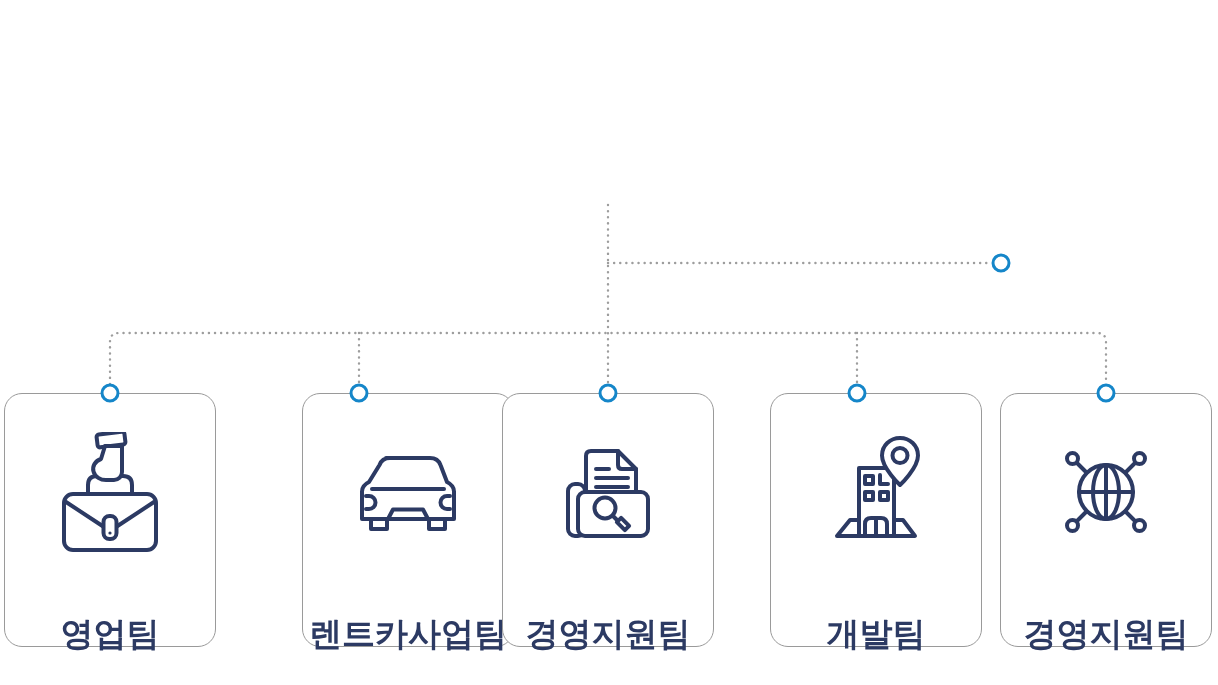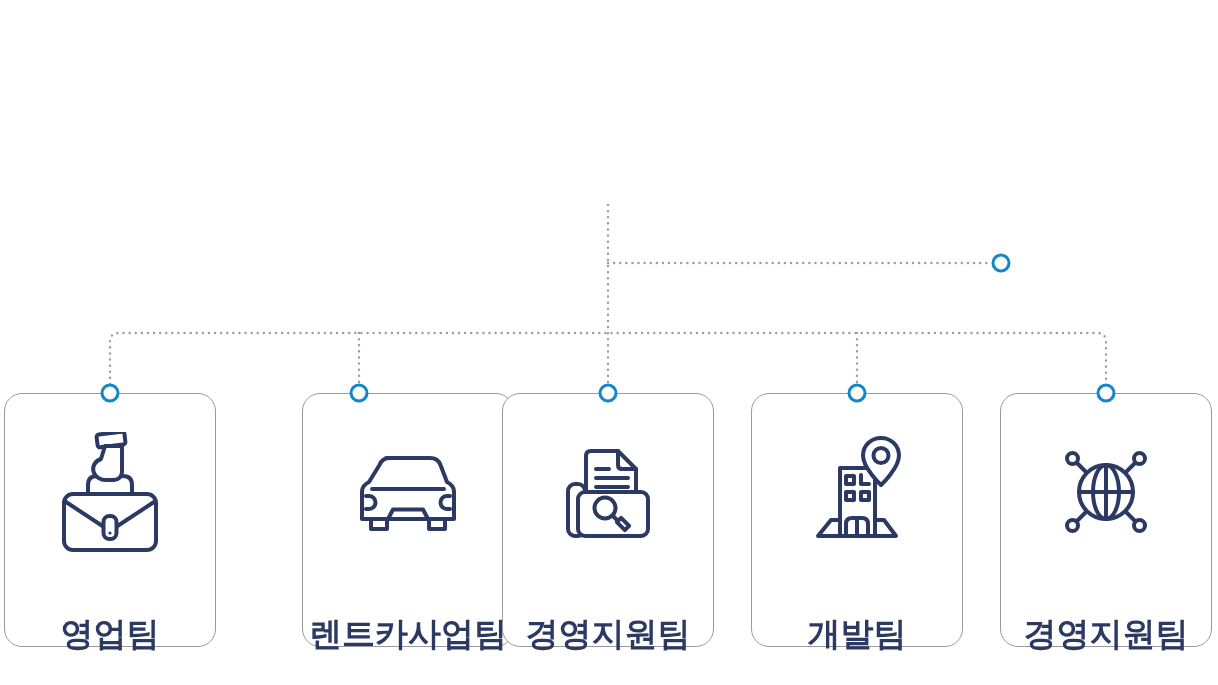--- a/index.html
+++ b/index.html
@@ -19,21 +19,21 @@
   .badge { position: absolute; left: 1003px; top: 236px; width: 210px; height: 54px;
            background: #2c3a62; border-radius: 11px;
            display: flex; align-items: center; justify-content: center; }
   .badge span { color: #ffffff; font-size: 26px; font-weight: bold; letter-spacing: 1px; }
 
   
   .card { position: absolute; top: 393px; width: 212px; height: 254px; background: #ffffff;
           border: 1.5px solid #9a9a9a; border-radius: 18px;
           display: flex; flex-direction: column; align-items: center; gap: 48px; }
   .card.c1 { left: 4px; }  .card.c2 { left: 270px; margin-left: 32px; } .card.c3 { left: 502px; }
-  .card.c4 { left: 751px; } .card.c5 { left: 1000px; }
+  .card.c4 { left: 770px; } .card.c5 { left: 1000px; }
   .card-icon { margin-top: 38px; height: 120px; display: flex; align-items: center; justify-content: center; }
   .card-icon svg { width: 120px; height: 120px; }
   .card-label { margin-top: 12px; font-size: 33px; font-weight: bold; color: #2c3a63; white-space: nowrap; }
 
   .dept-icon { stroke: #2c3a63; fill: none; stroke-width: 4; stroke-linecap: round; stroke-linejoin: round; }
   .dept-icon .wfill { fill: #ffffff; }
   .dept-icon .nfill { fill: #2c3a63; stroke: none; }
 
   
   .connectors { position: absolute; left: 0; top: 0; z-index: 5; pointer-events: none; }

